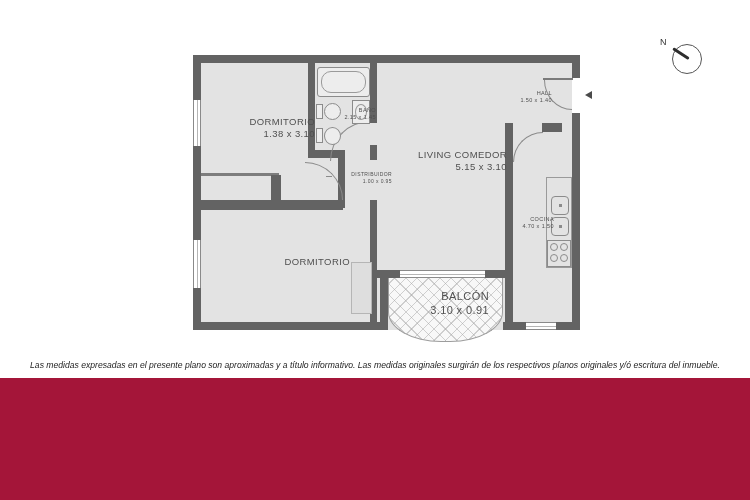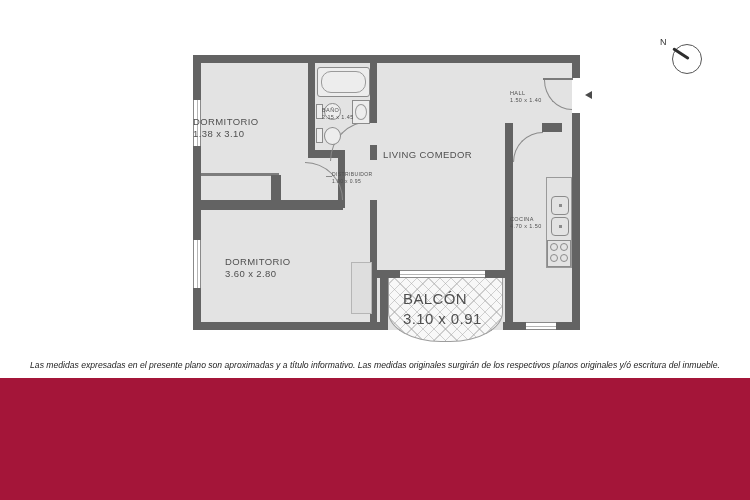--- a/index.html
+++ b/index.html
@@ -9,21 +9,21 @@
   
   .floor{background:#e3e3e3;}
   .wall{background:#636363;}
   .thinwall{background:#7d7d7d;}
   .vwin{background:#fff;border-left:1px solid #8a8a8a;border-right:1px solid #8a8a8a;}
   .vwin::after{content:"";position:absolute;left:50%;top:0;bottom:0;width:1px;background:#b5b5b5;}
   .hwin{background:#fff;border-top:1px solid #8a8a8a;border-bottom:1px solid #8a8a8a;}
   .hwin::after{content:"";position:absolute;top:50%;left:0;right:0;height:1px;background:#b5b5b5;}
   .fix{border:1.3px solid #8b8b8b;background:#ededed;}
   .arc{border:0 solid #8a8a8a;background:transparent;}
-  .rlabel{color:#4f4f4f;text-align:left;line-height:1.3;letter-spacing:.4px;}
+  .rlabel{color:#4f4f4f;text-align:right;line-height:1.3;letter-spacing:.4px;}
   .rlabel .nm,.rlabel .dm{display:block;}
   .balcony{background:
       repeating-linear-gradient(45deg, rgba(165,165,165,.5) 0 1px, transparent 1px 8px),
       repeating-linear-gradient(-45deg, rgba(165,165,165,.5) 0 1px, transparent 1px 8px),
       #f8f8f8;
       border:1px solid #9d9d9d;border-top:none;
       border-radius:0 0 46% 46% / 0 0 30px 30px;}
   .closet{border:1px solid #b5b5b5;background:#dedede;}
   .tri-left{width:0;height:0;border-top:4px solid transparent;border-bottom:4px solid transparent;border-right:7px solid #4a4a4a;}
   
@@ -98,39 +98,39 @@
   <div class="abs rlabel" style="left:193px;top:116px;width:122px;font-size:9.5px;">
     <span class="nm">DORMITORIO</span>
     <span class="dm">1.38 x 3.10</span>
   </div>
   <div class="abs rlabel" style="left:322px;top:107px;width:54px;font-size:5.5px;">
     <span class="nm">BAÑO</span>
     <span class="dm">2.15 x 1.45</span>
   </div>
   <div class="abs rlabel" style="left:383px;top:149px;width:124px;font-size:9.5px;">
     <span class="nm">LIVING COMEDOR</span>
+    <span class="dm">5.15 x 3.10</span>
   </div>
   <div class="abs rlabel" style="left:510px;top:90px;width:42px;font-size:5.5px;">
     <span class="nm">HALL</span>
     <span class="dm">1.50 x 1.40</span>
   </div>
   <div class="abs rlabel" style="left:332px;top:171px;width:60px;font-size:5px;">
     <span class="nm">DISTRIBUIDOR</span>
     <span class="dm">1.00 x 0.95</span>
   </div>
   <div class="abs" style="left:326px;top:176px;width:6px;height:1px;background:#8a8a8a;"></div>
   <div class="abs rlabel" style="left:225px;top:256px;width:125px;font-size:9.5px;">
     <span class="nm">DORMITORIO</span>
-    <span class="dm">3.60 x 2.80</span>
   </div>
   <div class="abs rlabel" style="left:510px;top:216px;width:44px;font-size:5.5px;">
     <span class="nm">COCINA</span>
     <span class="dm">4.70 x 1.50</span>
   </div>
-  <div class="abs rlabel" style="left:403px;top:289px;width:86px;font-size:15px;">
+  <div class="abs rlabel" style="left:403px;top:289px;width:86px;font-size:11px;">
     <span class="nm">BALCÓN</span>
     <span class="dm">3.10 x 0.91</span>
   </div>
 
   <div class="abs" style="left:672px;top:44px;width:30px;height:30px;border:1.3px solid #555;border-radius:50%;"></div>
   <div class="abs" style="left:660px;top:37px;font-size:9px;color:#333;">N</div>
   <div class="abs" style="left:673px;top:47px;width:19px;height:3px;background:#2e2e2e;transform:rotate(33deg);transform-origin:left center;border-radius:2px;"></div>
 </div>
 
 <div class="abs disclaimer">Las medidas expresadas en el presente plano son aproximadas y a título informativo. Las medidas originales surgirán de los respectivos planos originales y/ó escritura del inmueble.</div>

